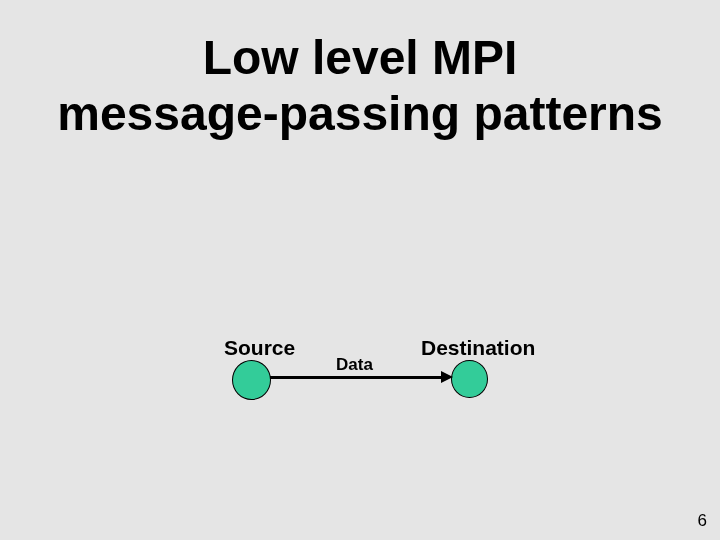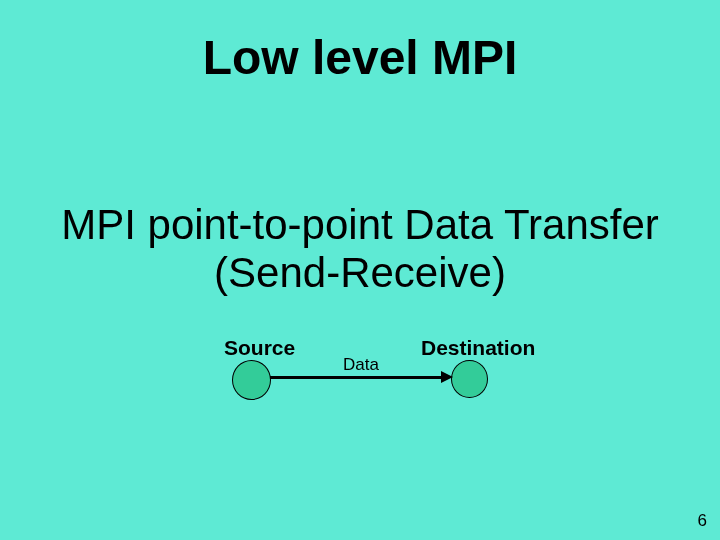--- a/index.html
+++ b/index.html
@@ -53,24 +53,24 @@
   .node-label {
     position: absolute;
     font-size: 21px;
     font-weight: bold;
     white-space: nowrap;
   }
   .source-label { left: 224px; top: 336px; }
   .dest-label   { left: 421px; top: 336px; text-align: center; }
   .arrow-label {
     position: absolute;
-    left: 343px;
+    left: 336px;
     top: 355px;
     font-size: 17px;
-    font-weight: normal;
+    font-weight: bold;
     white-space: nowrap;
   }
   .arrow-line {
     position: absolute;
     left: 270px;
     top: 376px;
     width: 173px;
     height: 3px;
     background: #000000;
   }
@@ -88,30 +88,27 @@
     position: absolute;
     top: 511px;
     right: 13px;
     font-size: 17px;
     font-weight: normal;
   }
 </style>
 </head>
 <body>
 
-<div class="slide" style="background-color: #5eead4;">
+<div class="slide" style="background-color: #e5e5e5;">
 
   <h1 class="title">
     <span class="line">Low level MPI</span>
+    <span class="line">message-passing patterns</span>
   </h1>
 
-  <h2 class="subtitle">
-    <span class="line">MPI point-to-point Data Transfer</span>
-    <span class="line">(Send-Receive)</span>
-  </h2>
 
   <div>
     <span class="node-label source-label">Source</span>
     <span class="node-label dest-label">Destination</span>
     <span class="arrow-label">Data</span>
     <div class="node source-node" style="background-color: rgb(51, 204, 153); border-color: rgb(0, 0, 0);"></div>
     <div class="node dest-node" style="background-color: rgb(51, 204, 153); border-color: rgb(0, 0, 0);"></div>
     <div class="arrow-line" style="background-color: rgb(0, 0, 0);"></div>
     <div class="arrow-head" style="border-left-color: rgb(0, 0, 0);"></div>
   </div>

